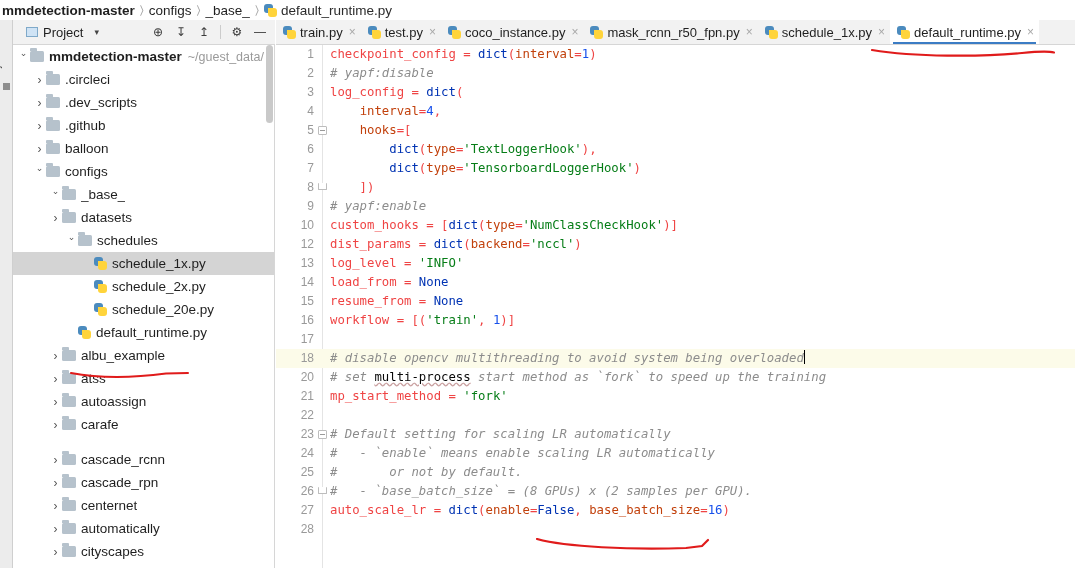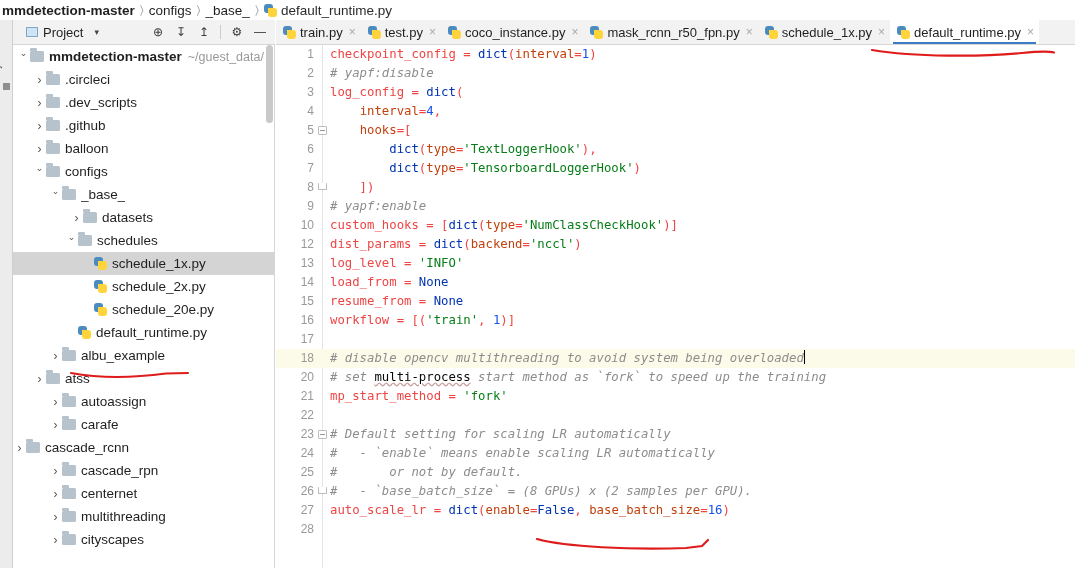--- a/index.html
+++ b/index.html
@@ -252,21 +252,21 @@
         <div class="row" style="padding-left: 20px;">
           <span class="arrow open"></span>
           <span class="folder"></span>
           <span class="name">configs</span>
         </div>
         <div class="row" style="padding-left: 36px;">
           <span class="arrow open"></span>
           <span class="folder"></span>
           <span class="name">_base_</span>
         </div>
-        <div class="row" style="padding-left: 57px;">
+        <div class="row" style="padding-left: 36px;">
           <span class="arrow closed"></span>
           <span class="folder"></span>
           <span class="name">datasets</span>
         </div>
         <div class="row" style="padding-left: 52px;">
           <span class="arrow open"></span>
           <span class="folder"></span>
           <span class="name">schedules</span>
         </div>
         <div class="row selected" style="padding-left: 68px;">
@@ -299,54 +299,54 @@
             <span class="b"></span>
             <span class="y"></span>
           </span>
           <span class="name">default_runtime.py</span>
         </div>
         <div class="row" style="padding-left: 36px;">
           <span class="arrow closed"></span>
           <span class="folder"></span>
           <span class="name">albu_example</span>
         </div>
-        <div class="row" style="padding-left: 20px;">
+        <div class="row" style="padding-left: 36px;">
           <span class="arrow closed"></span>
           <span class="folder"></span>
           <span class="name">atss</span>
         </div>
         <div class="row" style="padding-left: 36px;">
           <span class="arrow closed"></span>
           <span class="folder"></span>
           <span class="name">autoassign</span>
         </div>
         <div class="row" style="padding-left: 36px;">
           <span class="arrow closed"></span>
           <span class="folder"></span>
           <span class="name">carafe</span>
         </div>
-        <div class="row" style="">
+        <div class="row" style="padding-left: 36px; margin-top: 12px;">
           <span class="arrow closed"></span>
           <span class="folder"></span>
           <span class="name">cascade_rcnn</span>
         </div>
         <div class="row" style="padding-left: 36px;">
           <span class="arrow closed"></span>
           <span class="folder"></span>
           <span class="name">cascade_rpn</span>
         </div>
         <div class="row" style="padding-left: 36px;">
           <span class="arrow closed"></span>
           <span class="folder"></span>
           <span class="name">centernet</span>
         </div>
         <div class="row" style="padding-left: 36px;">
           <span class="arrow closed"></span>
           <span class="folder"></span>
-          <span class="name">multithreading</span>
+          <span class="name">automatically</span>
         </div>
         <div class="row" style="padding-left: 36px;">
           <span class="arrow closed"></span>
           <span class="folder"></span>
           <span class="name">cityscapes</span>
         </div>
       </div>
     <div class="tree-scroll"></div>
   </div>
 

